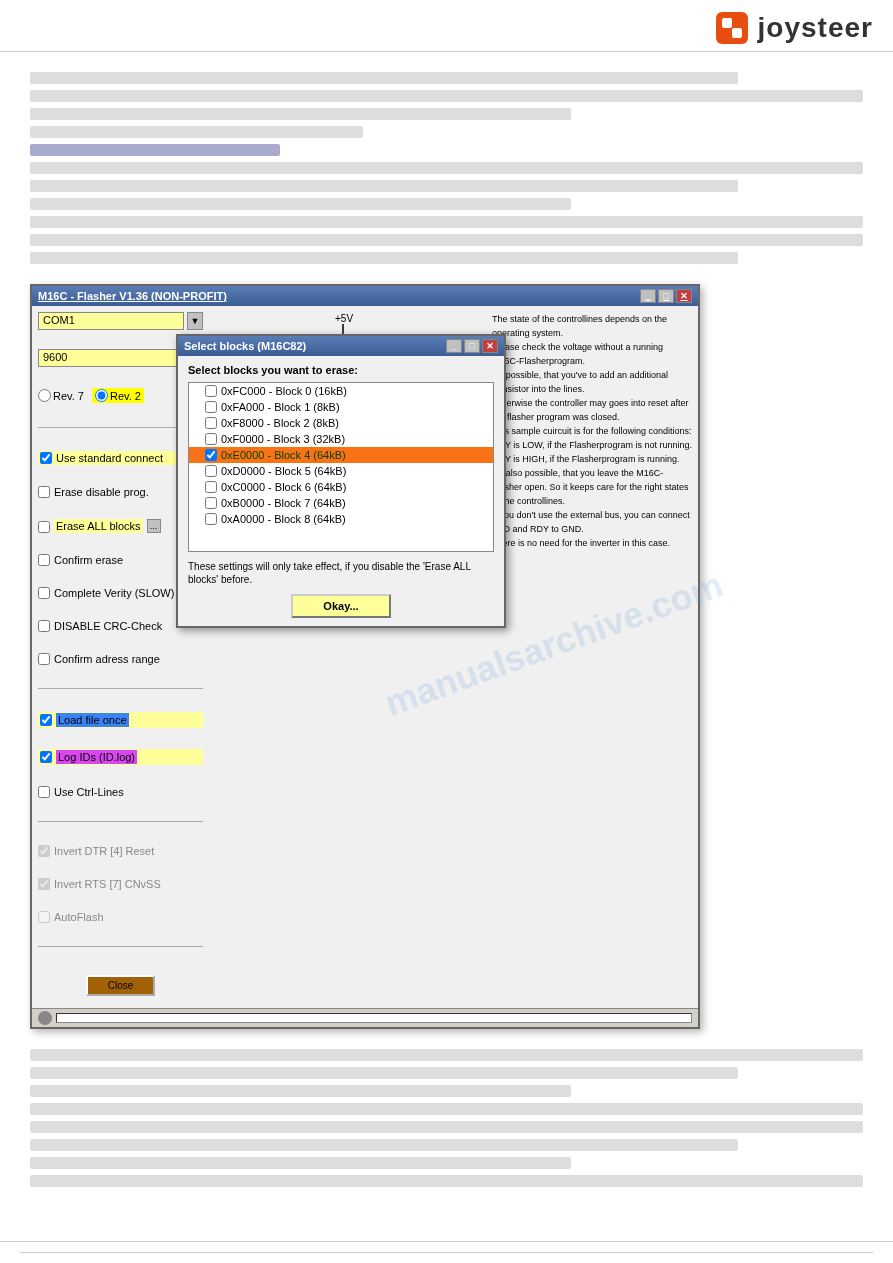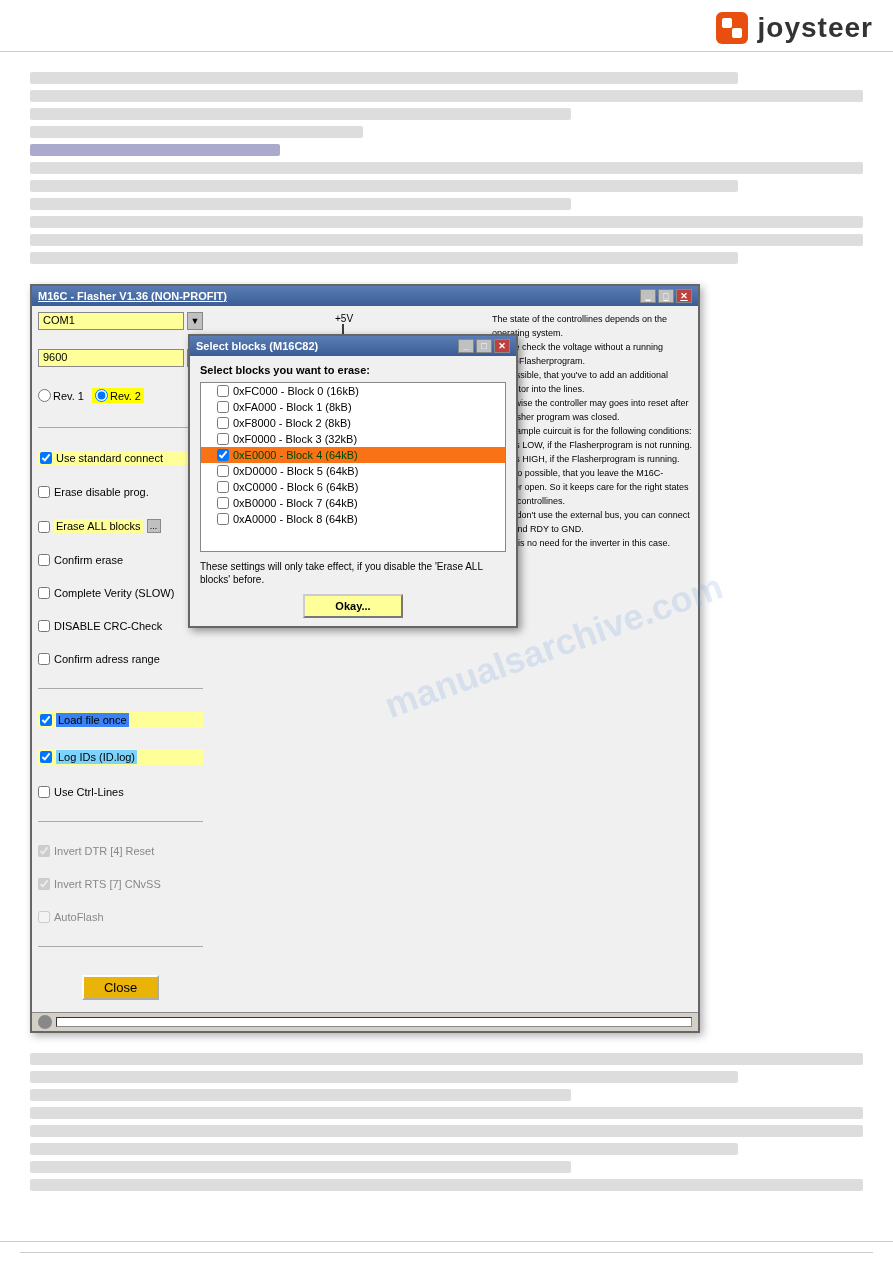--- a/index.html
+++ b/index.html
@@ -189,24 +189,24 @@
       border-top: 1px solid #aaa;
       margin: 3px 0;
     }
 
     .disabled-text {
       color: #888;
       font-size: 11px;
     }
 
     .close-btn-large {
-      background: #eab308;
+      background: #a16207;
       border: 2px outset #fff;
       padding: 3px 20px;
-      font-size: 13px;
+      font-size: 10px;
       cursor: pointer;
       margin: 6px auto;
       display: block;
     }
 
     
     .middle-area {
       flex: 1;
       display: flex;
       flex-direction: column;
@@ -230,21 +230,21 @@
       width: 130px;
       height: 60px;
       pointer-events: none;
       z-index: 50;
     }
 
     
     .dialog-box {
       position: absolute;
       top: 50px;
-      left: 158px;
+      left: 146px;
       width: 330px;
       border: 2px solid #666;
       background: #f0f0f0;
       box-shadow: 3px 3px 8px rgba(0,0,0,0.4);
       z-index: 200;
     }
 
     .dialog-titlebar {
       background: linear-gradient(to bottom, #5a7db5, #3a5d95);
       color: white;
@@ -403,21 +403,21 @@
           <div class="dropdown-row">
             <div class="dropdown" style="background:#ffff99;">
               <span>9600</span>
             </div>
             <div class="dropdown-arrow">▼</div>
           </div>
 
           <div class="radio-group">
             <div class="radio-item">
               <input type="radio" name="rev" style="">
-              <span>Rev. 1</span>
+              <span>Rev. 7</span>
             </div>
             <div class="radio-item" style="background:#ffff00;padding:1px 3px;">
               <input type="radio" name="rev" checked="" style="">
               <span>Rev. 2</span>
             </div>
           </div>
 
           <div class="separator-line"></div>
 
           <div class="checkbox-item highlighted-checkbox">
@@ -451,21 +451,21 @@
           </div>
 
           <div class="separator-line"></div>
 
           <div class="checkbox-item highlighted-checkbox">
             <input type="checkbox" checked="" style="">
             <span style="background:#3b82f6;padding:1px 2px;">Load file once</span>
           </div>
           <div class="checkbox-item highlighted-checkbox">
             <input type="checkbox" checked="" style="">
-            <span style="background:#7dd3fc;padding:1px 2px;">Log IDs (ID.log)</span>
+            <span style="background:#d946ef;padding:1px 2px;">Log IDs (ID.log)</span>
           </div>
           <div class="checkbox-item">
             <input type="checkbox" style="">
             <span>Use Ctrl-Lines</span>
           </div>
 
           <div class="separator-line"></div>
 
           <div class="checkbox-item disabled-text">
             <input type="checkbox" checked="" disabled="" style="">

